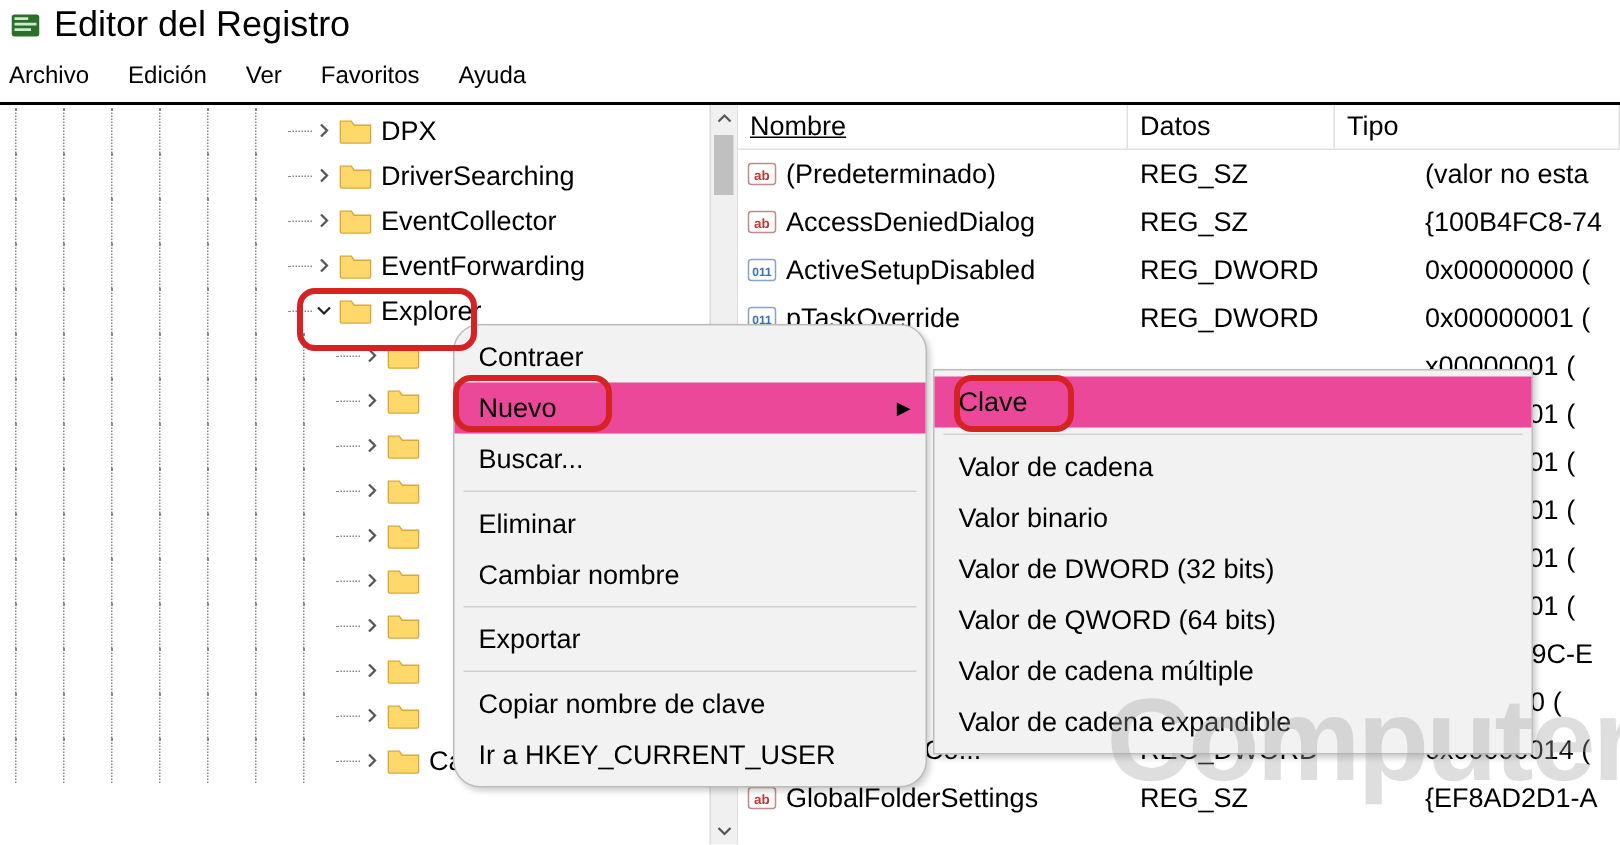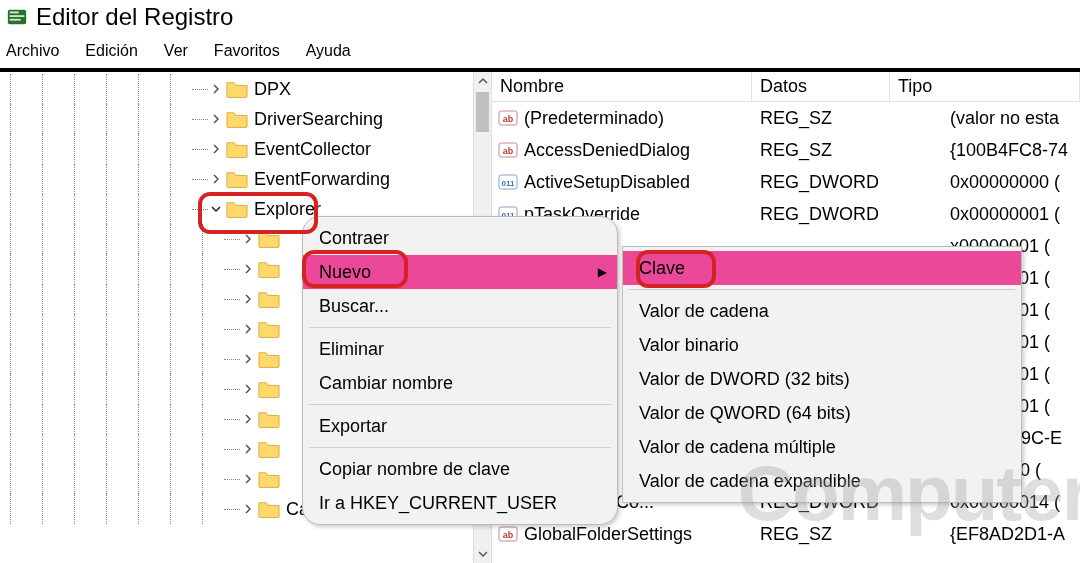--- a/index.html
+++ b/index.html
@@ -8,21 +8,21 @@
   
   .titlebar { height: 34px; display: flex; align-items: center; padding: 4px 6px; gap: 8px; }
   .titlebar .icon { width: 22px; height: 22px; }
   .titlebar .title { font-size: 24px; }
 
   
   .menubar { height: 34px; display: flex; align-items: center; padding: 0 6px; gap: 26px; font-size: 16px; }
   .menubar span { cursor: default; }
 
   
-  .main { display: flex; height: calc(563px - 34px - 34px); border-top: 4px solid #000000; }
+  .main { display: flex; height: calc(563px - 34px - 34px); border-top: 2px solid #000000; }
   .tree-pane { width: 492px; position: relative; border-right: 1px solid #e0e0e0; overflow: hidden; }
   .list-pane { flex: 1; position: relative; overflow: hidden; }
 
   
   .tree { position: absolute; left: 0; top: 0; right: 18px; bottom: 0; padding-top: 2px; }
   .tree-row { display: flex; align-items: center; height: 30px; white-space: nowrap; }
   .tree-row .lines { display: flex; height: 100%; }
   .tree-row .line { width: 22px; border-left: 1px dotted #888; margin-left: 10px; }
   .conn { width: 16px; border-top: 1px dotted #888; position: relative; top: 0; }
   .expander { width: 16px; height: 16px; display:flex; align-items:center; justify-content:center; margin-right: 2px; }
@@ -31,21 +31,21 @@
   .tree-label { font-size: 18px; }
 
   
   .vscroll { position: absolute; right: 0; top: 0; bottom: 0; width: 18px; background: #f0f0f0; border-left: 1px solid #dcdcdc; }
   .vscroll .btn { height: 18px; display:flex; align-items:center; justify-content:center; }
   .vscroll .thumb { position: absolute; left: 2px; right: 2px; top: 20px; height: 40px; background: #c0c0c0; }
 
   
   .list-header { display:flex; height: 30px; border-bottom: 1px solid #e0e0e0; }
   .list-header .col { padding: 4px 8px; border-right: 1px solid #e0e0e0; font-size: 18px; }
-  .col-name { width: 260px; }
+  .col-name { width: 260px; text-decoration: underline; }
   .col-type { width: 190px; }
   .col-data { flex:1; }
   .list-rows { }
   .list-row { display:flex; height: 32px; align-items:center; }
   .list-row .cell-name { width: 260px; display:flex; align-items:center; padding-left: 6px; gap:6px; white-space:nowrap; overflow:hidden; }
   .list-row .cell-type { width: 190px; padding-left: 8px; }
   .list-row .cell-data { flex:1; padding-left: 8px; white-space:nowrap; overflow:hidden; }
 
   .val-icon { width: 20px; height: 20px; flex-shrink:0; }
 

